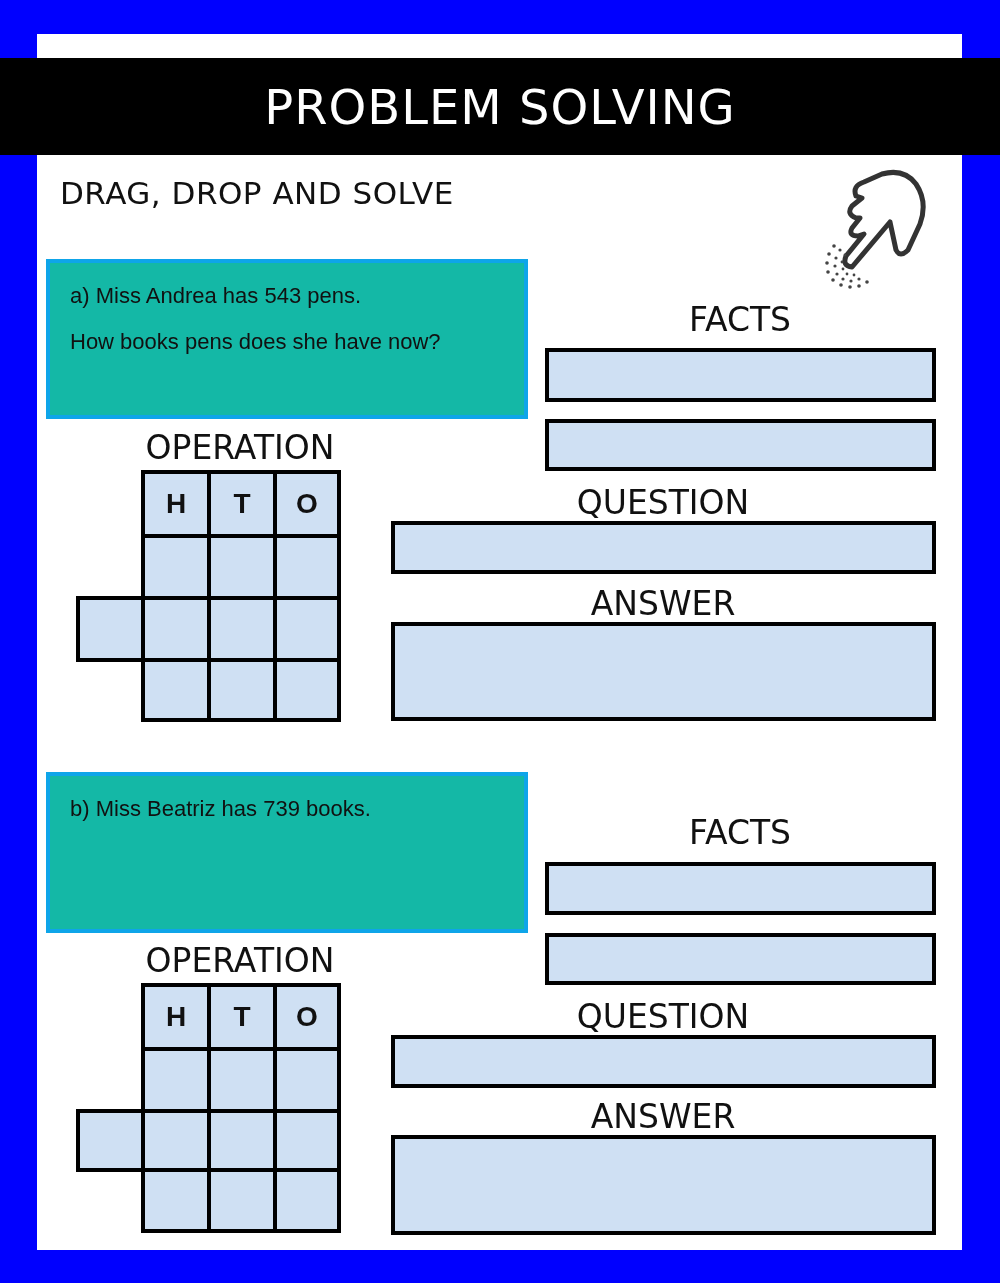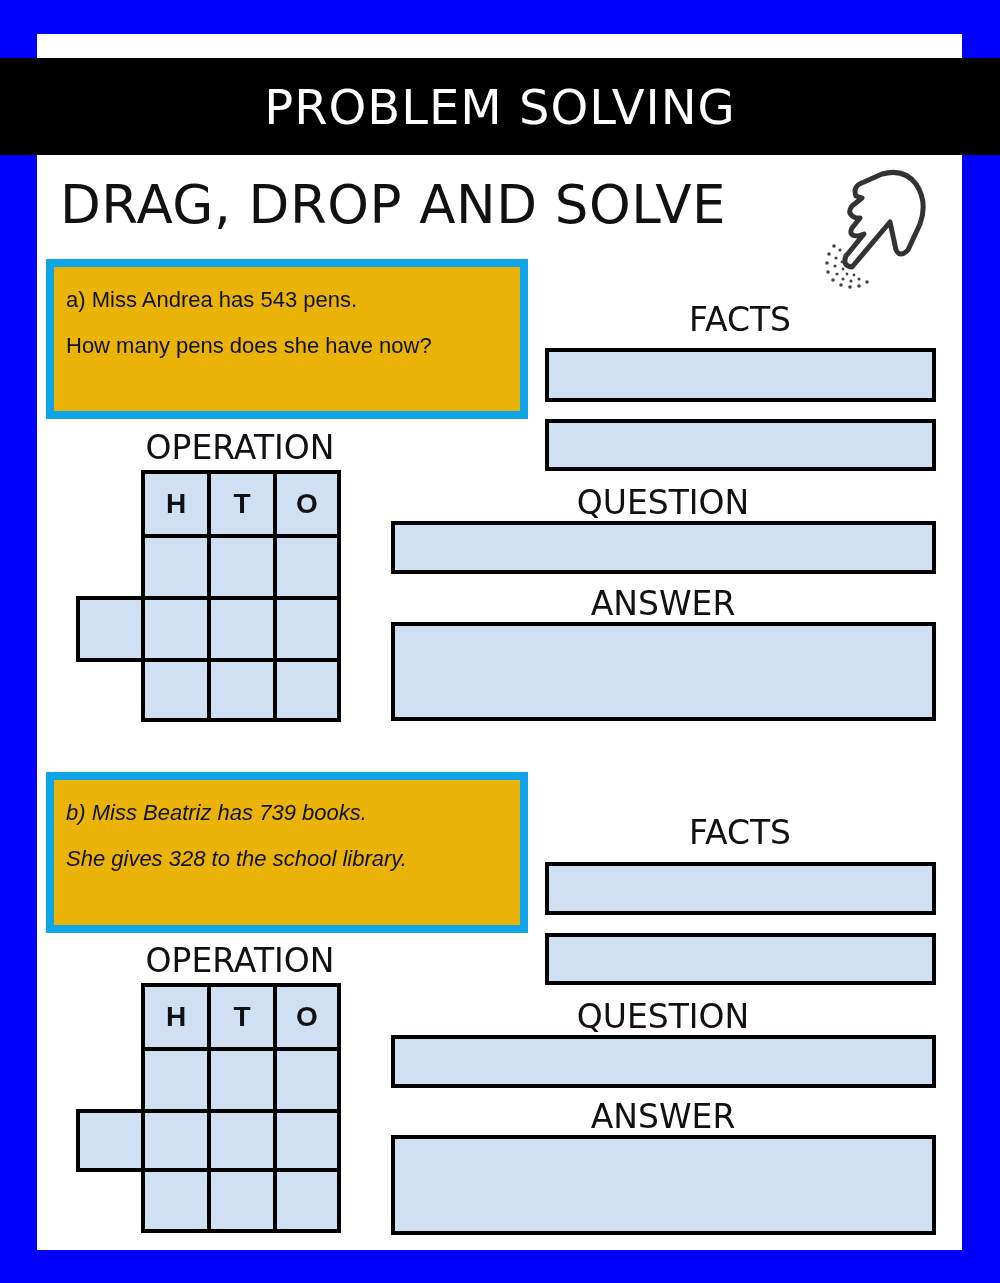--- a/index.html
+++ b/index.html
@@ -2,24 +2,24 @@
 <html><head>
 <meta charset="utf-8">
 <style>
   * { box-sizing: border-box; margin: 0; padding: 0; }
   html, body { width: 1000px; height: 1283px; overflow: hidden; }
   body { background: #0000FF; position: relative; font-family: "DejaVu Sans", sans-serif; }
   .page { position: absolute; left: 37px; top: 34px; width: 925px; height: 1216px; background: #ffffff; }
   .title-bar { position: absolute; left: 0; top: 58px; width: 1000px; height: 97px; background: #000000;
     display: flex; align-items: center; justify-content: center; }
   .title-bar span { color: #ffffff; font-family: "DejaVu Sans", sans-serif; font-size: 48px; font-weight: 400; letter-spacing: 1px; line-height: 1; }
-  .subtitle { position: absolute; left: 60px; top: 178px; font-size: 53px; color: #111; font-family: "DejaVu Sans", sans-serif; letter-spacing: 0.5px; line-height: 1; }
+  .subtitle { position: absolute; left: 60px; top: 178px; font-size: 31px; color: #111; font-family: "DejaVu Sans", sans-serif; letter-spacing: 0.5px; line-height: 1; }
   .hand { position: absolute; left: 812px; top: 162px; width: 120px; height: 130px; }
   .abs { position: absolute; }
-  .problem-box { border: 8px solid #0ea5e9; background: #eab308; padding: 10px 12px; }
+  .problem-box { border: 4px solid #0ea5e9; background: #14b8a6; padding: 10px 20px; }
   .problem-box div { font-family: "Liberation Sans", sans-serif; font-size: 22px; color: #111; line-height: 45.5px; white-space: pre; }
   .label { font-family: "DejaVu Sans", sans-serif; font-size: 33px; color: #111; line-height: 1; text-align: center; white-space: nowrap; }
   .drop { background: #cfe0f3; border: 4px solid #000; }
   .cell { position: absolute; background: #cfe0f3; border: 4px solid #000; display: flex; align-items: center; justify-content: center;
     font-family: "Liberation Sans", sans-serif; font-weight: 700; font-size: 28px; color: #111; }
 </style>
 </head>
 <body>
 
 <div class="page"></div>
@@ -54,21 +54,21 @@
     <circle cx="33" cy="93" r="1.4"></circle>
       <circle cx="30" cy="100" r="1.4"></circle>
       <circle cx="31" cy="107" r="1.4"></circle>
       <circle cx="35" cy="112" r="1.4"></circle>
       <circle cx="42" cy="113" r="1.4"></circle>
   </g>
 </svg>
 
 <div class="abs problem-box" style="left:46px; top:259px; width:482px; height:160px;">
   <div>a) Miss Andrea has 543 pens.</div>
-  <div>How many pens does she have now?</div>
+  <div>How books pens does she have now?</div>
 </div>
 
 <div class="abs label" style="left:140px; top:431px; width:200px;">OPERATION</div>
 
 <div>
   <div class="cell" style="left:141px; top:470px; width:70px; height:68px;">H</div>
   <div class="cell" style="left:207px; top:470px; width:70px; height:68px;">T</div>
   <div class="cell" style="left:273px; top:470px; width:68px; height:68px;">O</div>
 
   <div class="cell" style="left:141px; top:534px; width:70px; height:66px;"></div>
@@ -88,23 +88,22 @@
 <div class="abs label" style="left:640px; top:303px; width:200px;">FACTS</div>
 <div class="abs drop" style="left:545px; top:348px; width:391px; height:54px;"></div>
 <div class="abs drop" style="left:545px; top:419px; width:391px; height:52px;"></div>
 
 <div class="abs label" style="left:563px; top:486px; width:200px;">QUESTION</div>
 <div class="abs drop" style="left:391px; top:521px; width:545px; height:53px;"></div>
 
 <div class="abs label" style="left:563px; top:587px; width:200px;">ANSWER</div>
 <div class="abs drop" style="left:391px; top:622px; width:545px; height:99px;"></div>
 
-<div class="abs problem-box" style="left:46px; top:772px; width:482px; height:161px;font-style:italic;">
+<div class="abs problem-box" style="left:46px; top:772px; width:482px; height:161px;">
   <div>b) Miss Beatriz has 739 books.</div>
-  <div>She gives 328 to the school library.</div>
 </div>
 
 <div class="abs label" style="left:140px; top:944px; width:200px;">OPERATION</div>
 
 <div>
   <div class="cell" style="left:141px; top:983px; width:70px; height:68px;">H</div>
   <div class="cell" style="left:207px; top:983px; width:70px; height:68px;">T</div>
   <div class="cell" style="left:273px; top:983px; width:68px; height:68px;">O</div>
 
   <div class="cell" style="left:141px; top:1047px; width:70px; height:66px;"></div>

